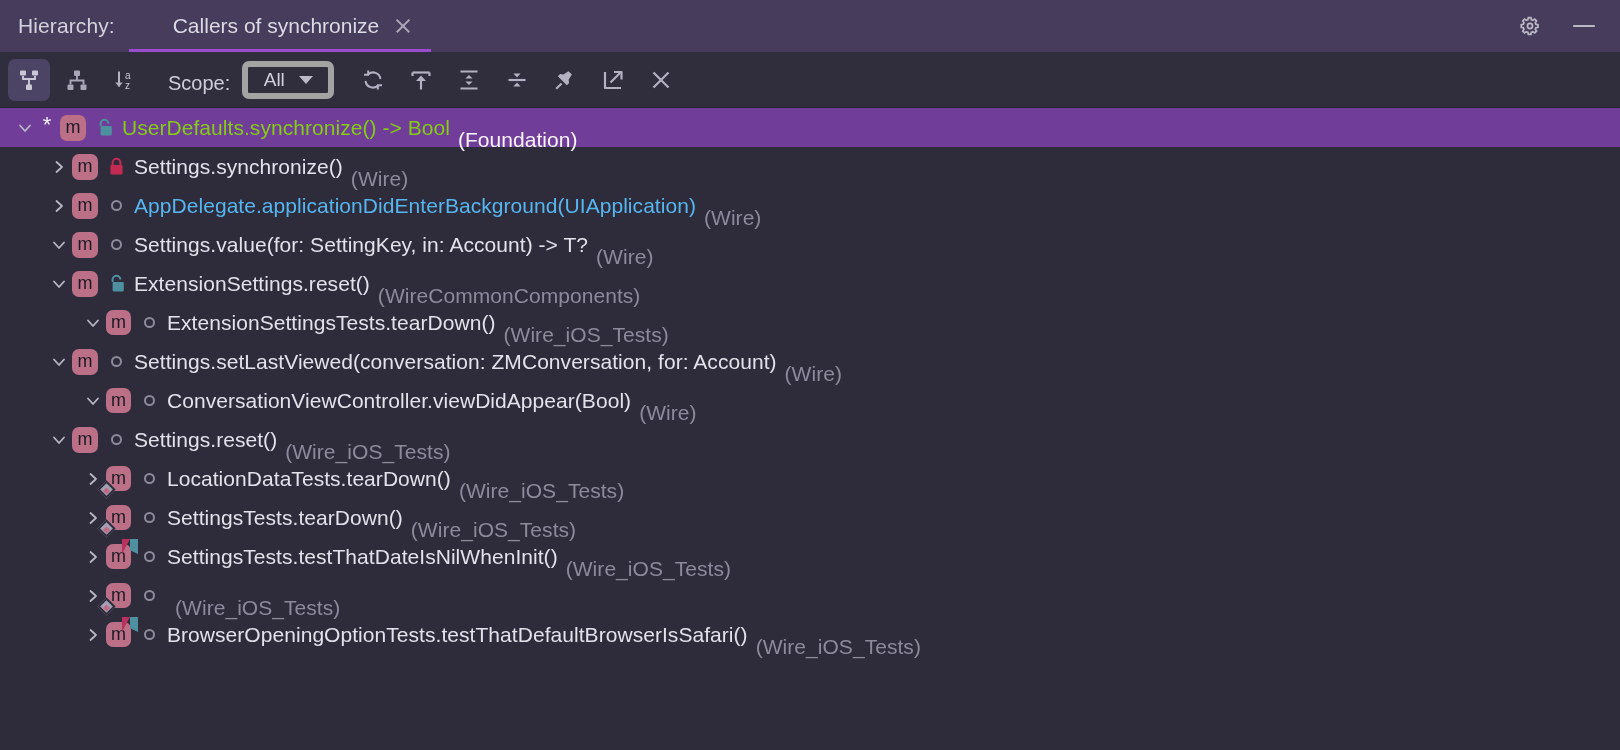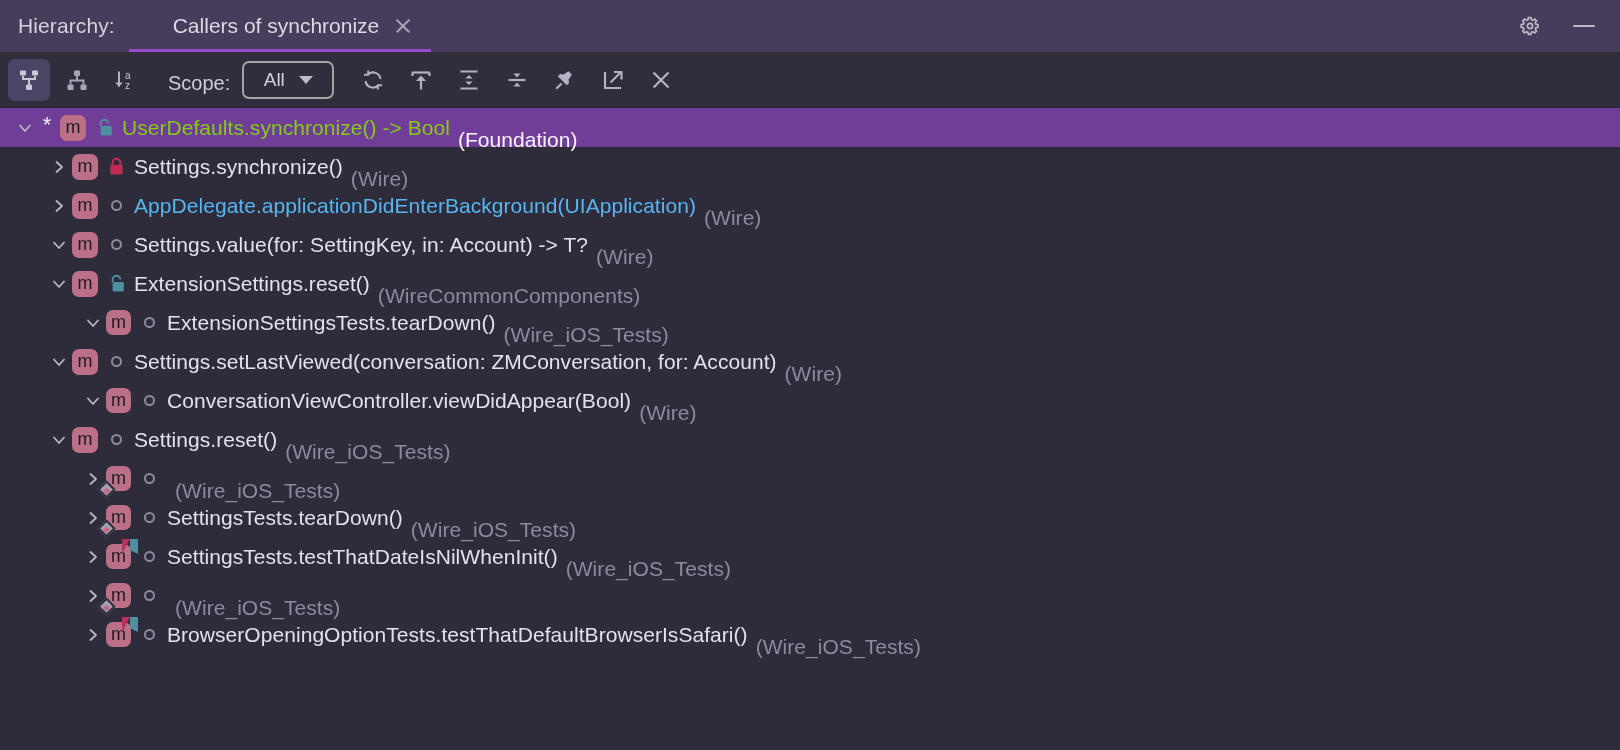--- a/index.html
+++ b/index.html
@@ -122,21 +122,21 @@
 
   .scope-label {
     font-size: 20px;
     color: #cfcdd8;
     margin: 8px 12px 0 16px;
     white-space: nowrap;
   }
   .scope-select {
     height: 38px;
     min-width: 92px;
-    border: 2px solid #a3a3a3;
+    border: 6px solid #a3a3a3;
     border-radius: 7px;
     background: #302d3d;
     display: flex;
     align-items: center;
     justify-content: center;
     gap: 14px;
     padding: 0 14px;
     cursor: pointer;
     margin-right: 18px;
   }
@@ -543,20 +543,21 @@
             <path d="M5.5 3L11 8l-5.5 5" stroke="#b9b6c5" stroke-width="1.8" fill="none" stroke-linecap="round" stroke-linejoin="round"></path>
           </svg>
         </span>
         <span class="badge sm">
           <span class="badge-letter">m</span>
           <span class="badge-diamond"></span>
         </span>
         <span class="vis">
           <span class="vis-circle"></span>
         </span>
+        <span class="row-text">LocationDataTests.tearDown()</span>
         <span class="row-module">(Wire_iOS_Tests)</span>
       </div>
       <div class="row" style="padding-left: 80px;">
         <span class="twisty">
           <svg width="16" height="16" viewBox="0 0 16 16">
             <path d="M5.5 3L11 8l-5.5 5" stroke="#b9b6c5" stroke-width="1.8" fill="none" stroke-linecap="round" stroke-linejoin="round"></path>
           </svg>
         </span>
         <span class="badge sm">
           <span class="badge-letter">m</span>

